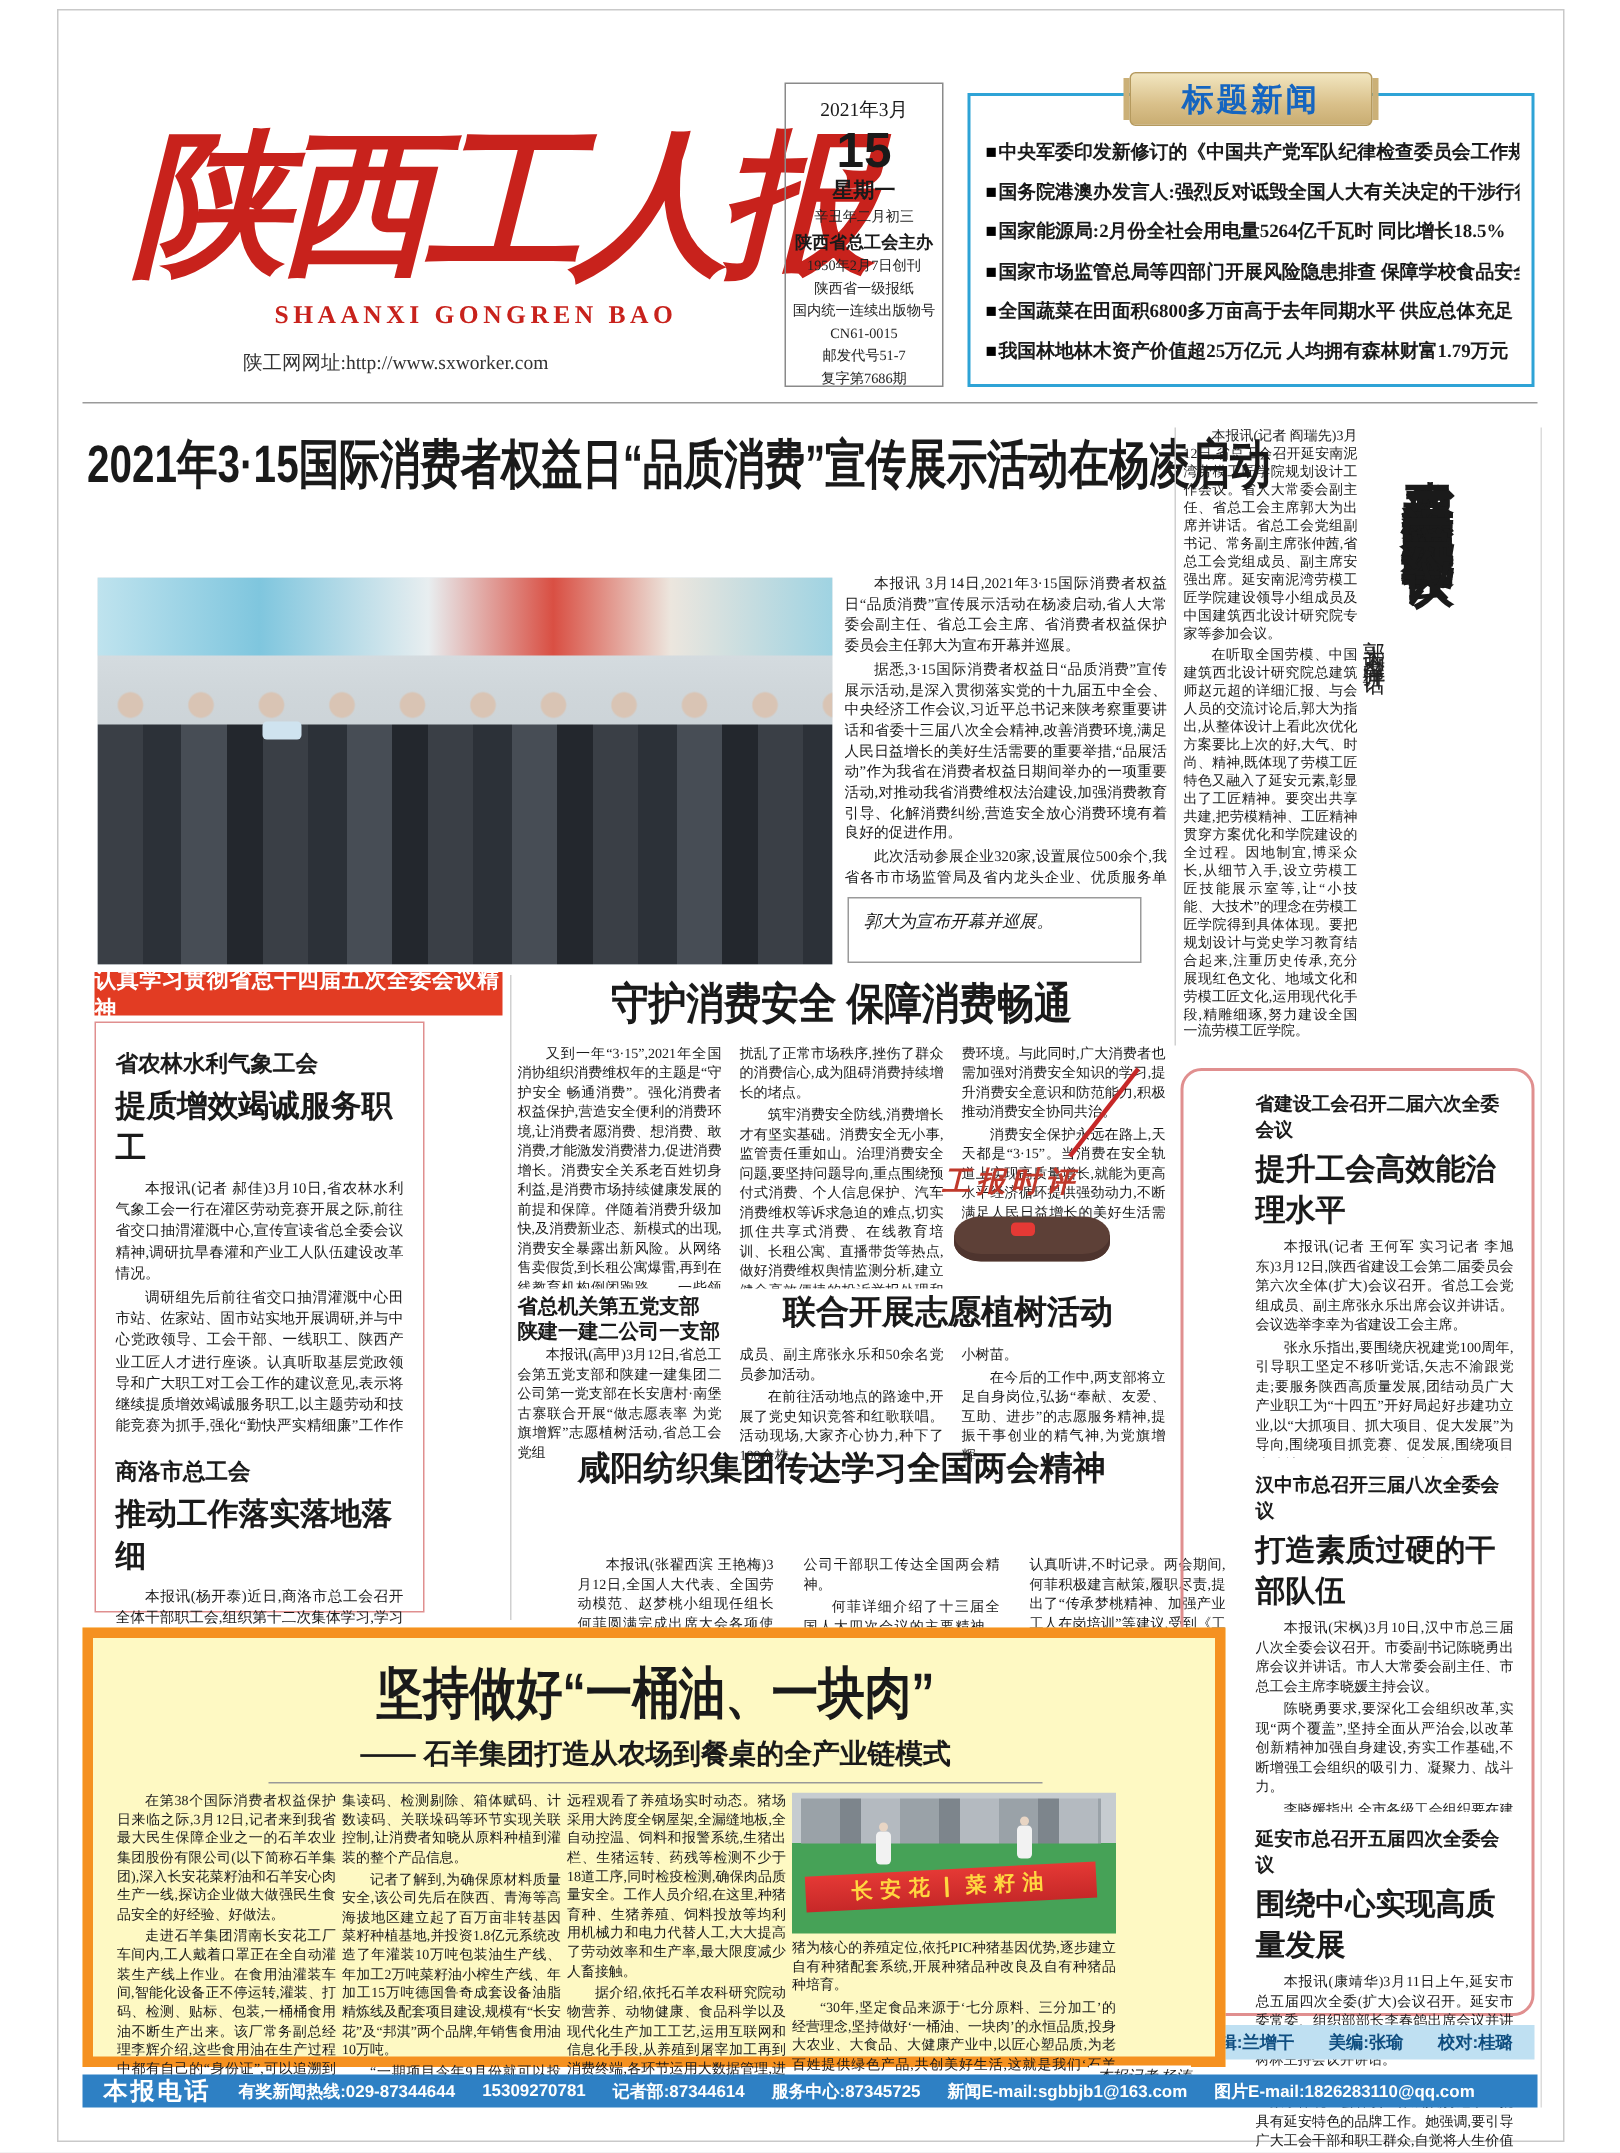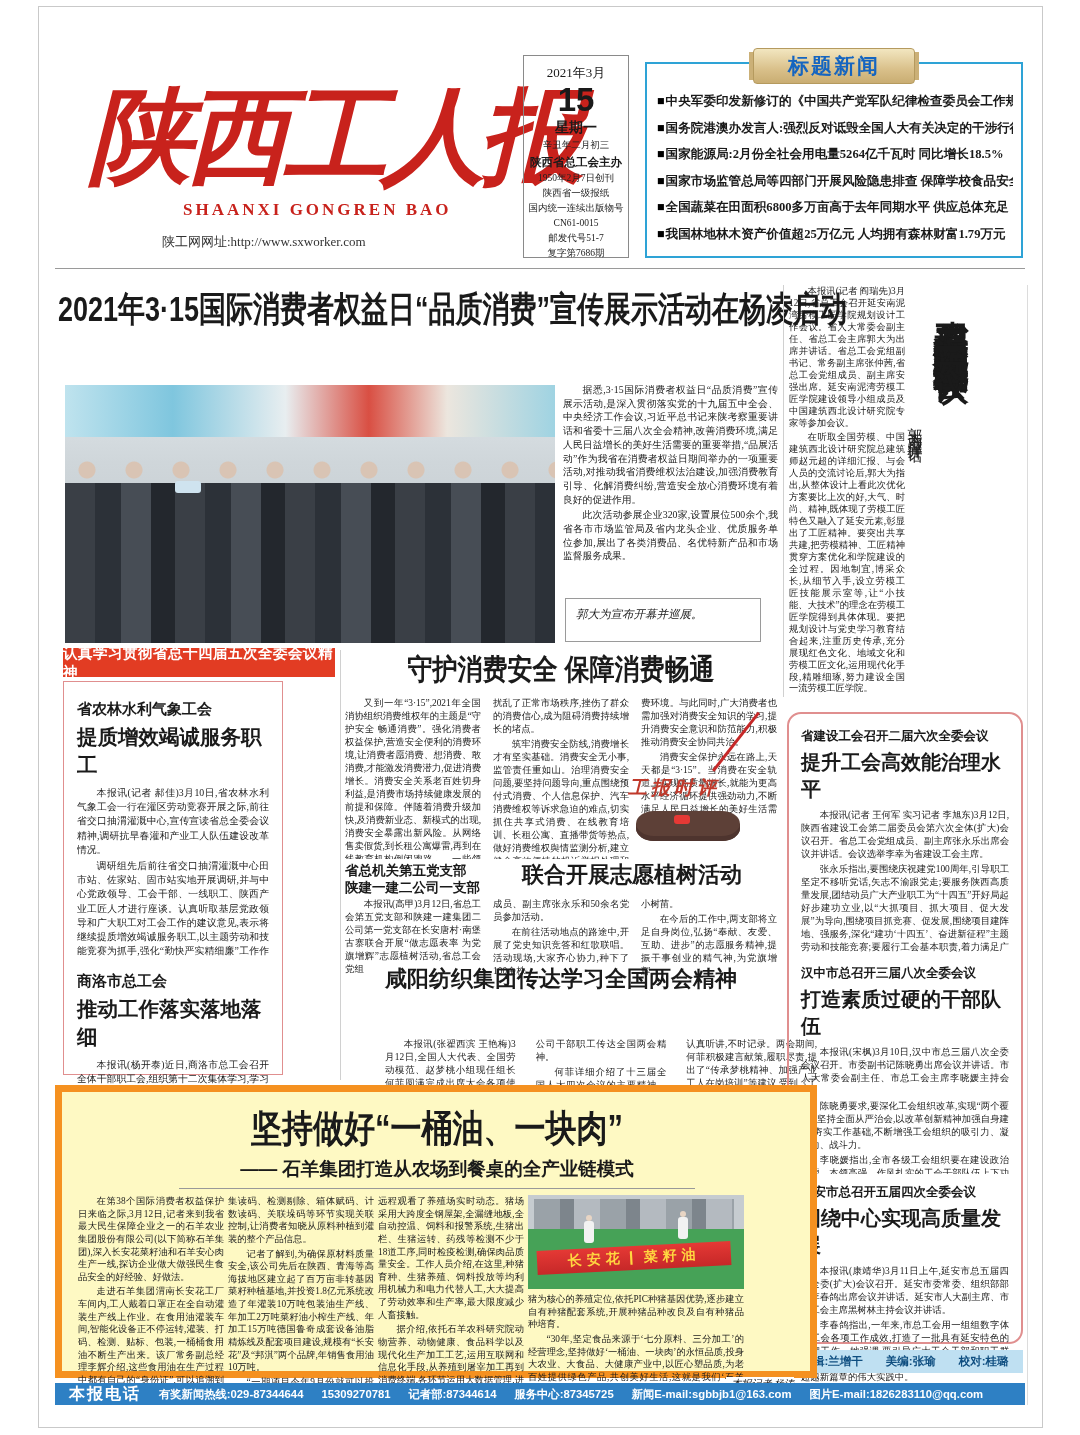--- a/index.html
+++ b/index.html
@@ -101,21 +101,21 @@
   .xy-body{position:absolute;left:345px;top:1038px;width:432px;height:80px;display:flex;gap:20px;margin-left:40px;}
   .xy-body .col{width:136px;font-size:9.4px;line-height:1.38;}
 
   
   .right-box{position:absolute;left:787px;top:712px;width:236px;height:632px;border:2px solid #e08f8f;
      border-radius:14px;box-sizing:border-box;padding:14px 12px;}
   .rb-kicker{font-size:12.5px;font-weight:bold;font-family:"Liberation Sans",sans-serif;margin-bottom:4px;}
   .rb-title{font-size:20px;font-weight:900;font-family:"Liberation Sans",sans-serif;margin-bottom:6px;}
   .right-box .body-text{font-size:9.4px;line-height:1.38;}
   .rb-a1{height:146px;}.rb-a2{height:128px;}.rb-a3{height:140px;}
-  .rb-art{margin-bottom:10px;}
+  .rb-art{margin-bottom:10px;margin-left:36px;}
   .editors-strip{position:absolute;left:787px;top:1350px;width:236px;height:23px;background:#bfe0f2;
      display:flex;align-items:center;justify-content:center;font-size:11.5px;font-weight:bold;color:#0f4e80;
      font-family:"Liberation Sans",sans-serif;}
 
   
   .feature-box{position:absolute;left:55px;top:1085px;width:762px;height:293px;border:7px solid #f59120;
      box-sizing:border-box;background:#fef9c3;padding:6px 14px 6px 16px;}
   .feature-headline{text-align:center;font-size:31px;font-weight:900;font-family:"Liberation Sans",sans-serif;
      transform:scaleY(1.2);transform-origin:50% 0;margin-top:6px;}
   .feature-subhead{width:72%;margin:10px auto 6px;text-align:center;font-size:18.5px;font-weight:bold;
@@ -185,20 +185,21 @@
   <div class="main-headline sans">2021年3·15国际消费者权益日“品质消费”宣传展示活动在杨凌启动</div>
 
   <div class="event-photo">
     <div class="ph-band"></div>
     <div class="ph-heads"></div>
     <div class="ph-crowd"></div>
     <div class="ph-mask"></div>
   </div>
 
   <div class="main-article body-text">
+    <p>本报讯 3月14日,2021年3·15国际消费者权益日“品质消费”宣传展示活动在杨凌启动,省人大常委会副主任、省总工会主席、省消费者权益保护委员会主任郭大为宣布开幕并巡展。</p>
     <p>据悉,3·15国际消费者权益日“品质消费”宣传展示活动,是深入贯彻落实党的十九届五中全会、中央经济工作会议,习近平总书记来陕考察重要讲话和省委十三届八次全会精神,改善消费环境,满足人民日益增长的美好生活需要的重要举措,“品展活动”作为我省在消费者权益日期间举办的一项重要活动,对推动我省消费维权法治建设,加强消费教育引导、化解消费纠纷,营造安全放心消费环境有着良好的促进作用。</p>
     <p>此次活动参展企业320家,设置展位500余个,我省各市市场监管局及省内龙头企业、优质服务单位参加,展出了各类消费品、名优特新产品和市场监督服务成果。</p>
 
   </div>
   <div class="caption-box">郭大为宣布开幕并巡展。</div>
 
   <div class="hairline-v" style="left:783px;top:285px;height:412px;"></div>
   <div class="right-article body-text">
     <p>本报讯(记者 阎瑞先)3月12日,省总工会召开延安南泥湾劳模工匠学院规划设计工作会议。省人大常委会副主任、省总工会主席郭大为出席并讲话。省总工会党组副书记、常务副主席张仲茜,省总工会党组成员、副主席安强出席。延安南泥湾劳模工匠学院建设领导小组成员及中国建筑西北设计研究院专家等参加会议。</p>
     <p>在听取全国劳模、中国建筑西北设计研究院总建筑师赵元超的详细汇报、与会人员的交流讨论后,郭大为指出,从整体设计上看此次优化方案要比上次的好,大气、时尚、精神,既体现了劳模工匠特色又融入了延安元素,彰显出了工匠精神。要突出共享共建,把劳模精神、工匠精神贯穿方案优化和学院建设的全过程。因地制宜,博采众长,从细节入手,设立劳模工匠技能展示室等,让“小技能、大技术”的理念在劳模工匠学院得到具体体现。要把规划设计与党史学习教育结合起来,注重历史传承,充分展现红色文化、地域文化和劳模工匠文化,运用现代化手段,精雕细琢,努力建设全国一流劳模工匠学院。</p>

